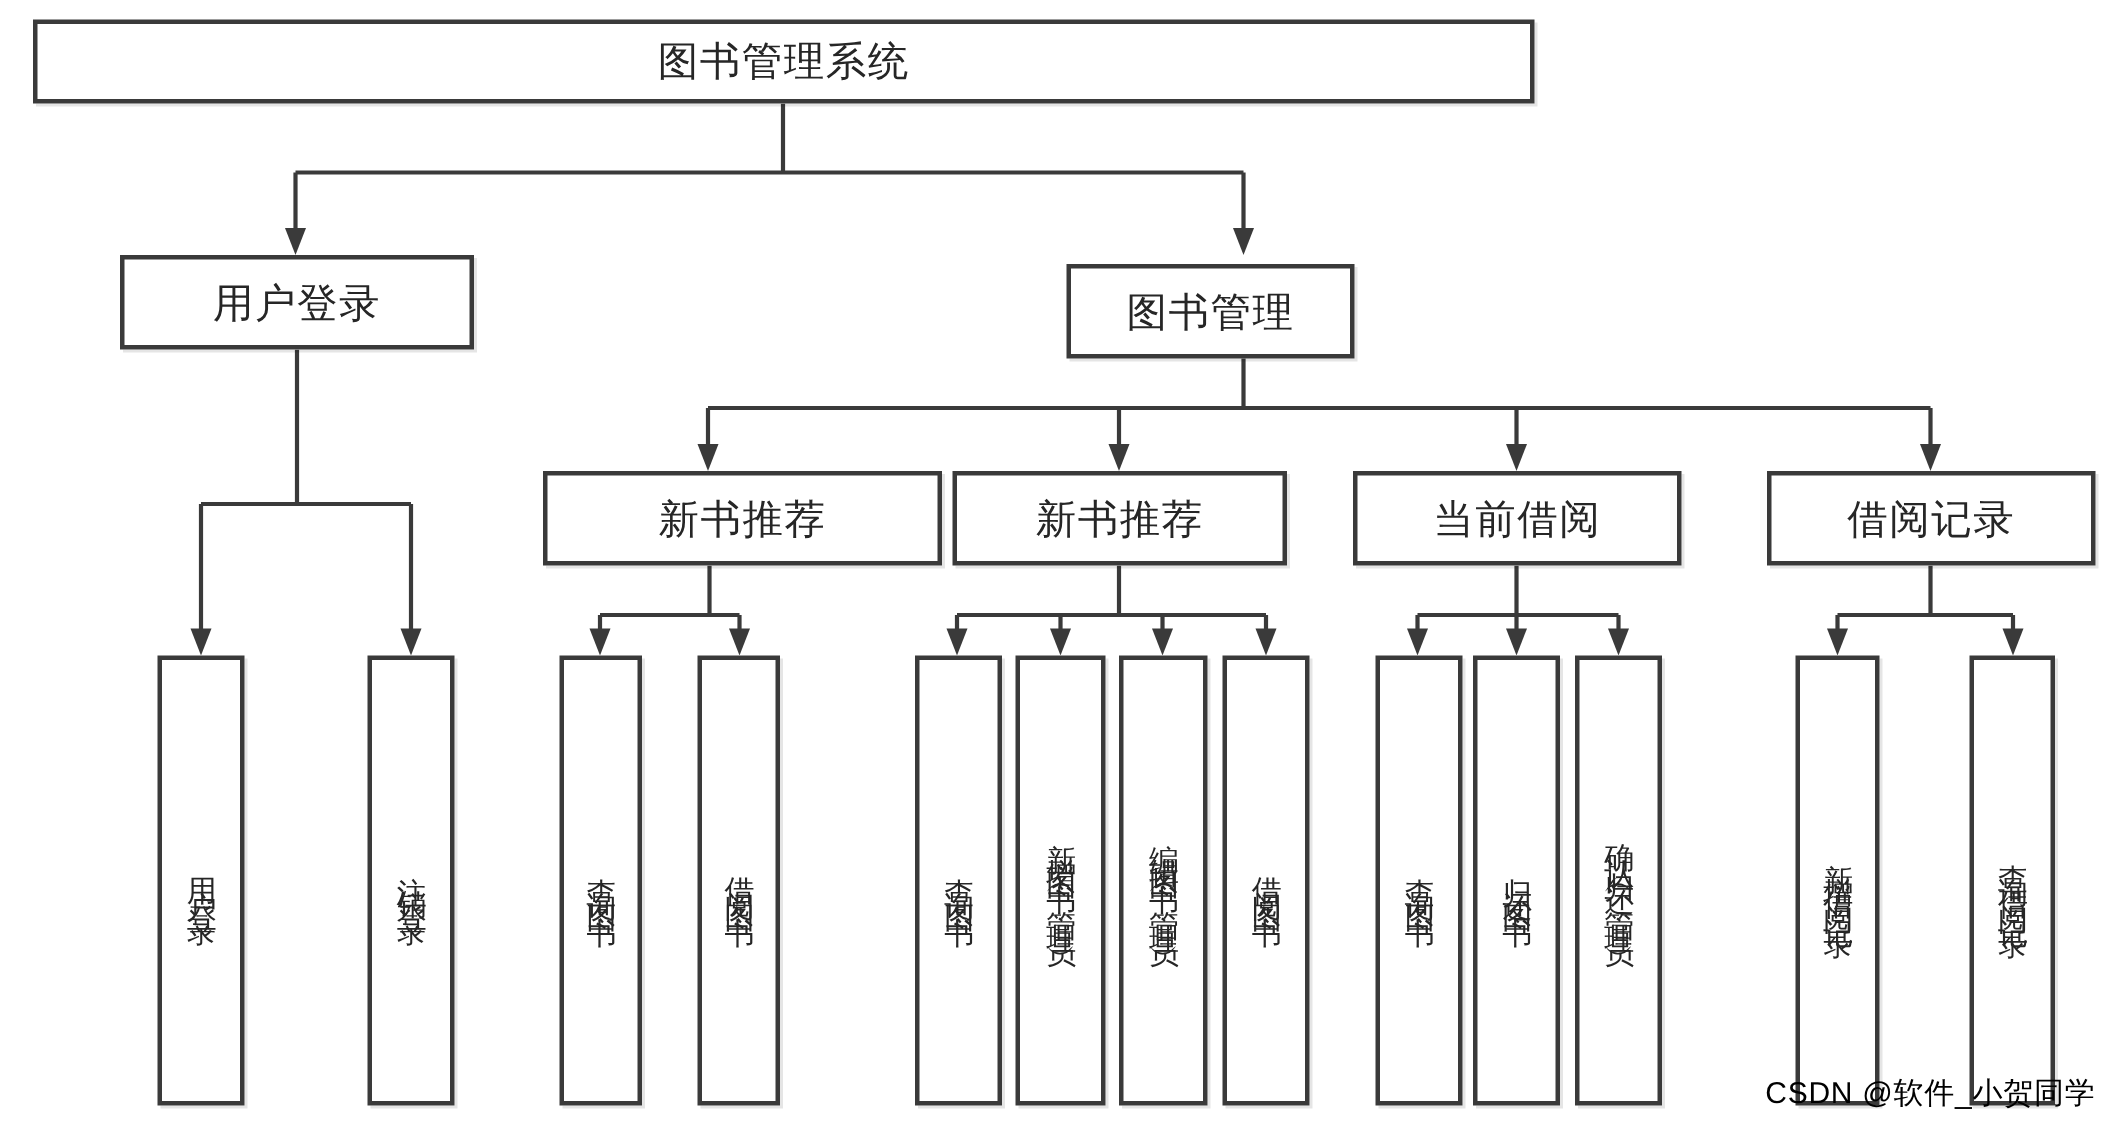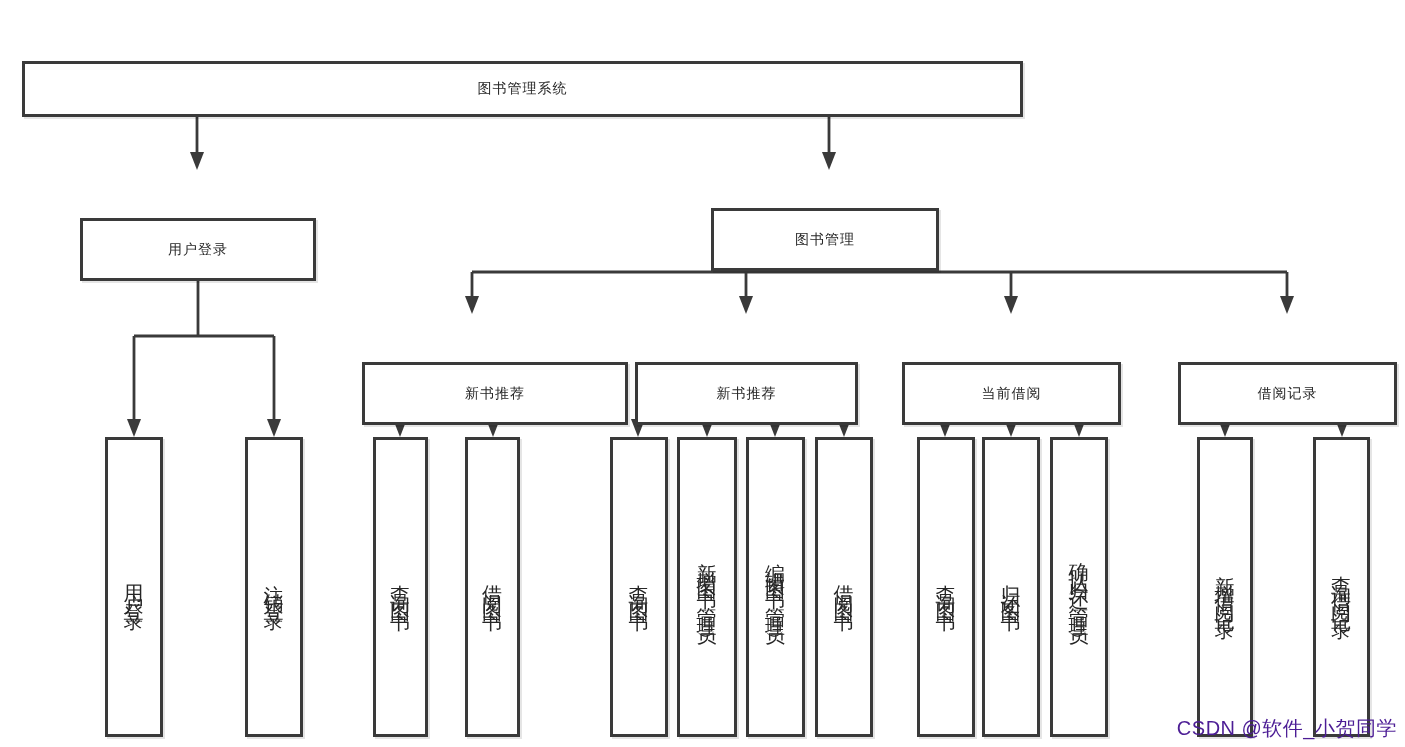--- a/index.html
+++ b/index.html
@@ -29,38 +29,37 @@
     background: #ffffff;
     border: 3px solid #3a3a3a;
     color: #262626;
     display: flex;
     align-items: center;
     justify-content: center;
     z-index: 2;
     box-shadow: 2px 2px 0 rgba(0,0,0,0.10);
   }
   .hbox {
-    font-size: 14px;
+    font-size: 27px;
     letter-spacing: 1px;
     white-space: nowrap;
-    margin-top: 48px;
   }
   .leaf {
     top: 437px;
     height: 300px;
     width: 58px;
     writing-mode: vertical-rl;
     text-orientation: mixed;
     font-size: 20px;
     letter-spacing: 9px;
     line-height: 1;
   }
   #root-box    { left: 22px;   top: 13px;  width: 1001px; height: 56px; }
   #user-login  { left: 80px;   top: 170px; width: 236px;  height: 63px; }
-  #book-mgmt   { left: 711px;  top: 160px; width: 228px;  height: 63px; }
+  #book-mgmt   { left: 711px;  top: 176px; width: 192px;  height: 63px; }
   #nbr         { left: 362px;  top: 314px; width: 266px;  height: 63px; }
   #bb          { left: 635px;  top: 314px; width: 223px;  height: 63px; }
   #cb          { left: 902px;  top: 314px; width: 219px;  height: 63px; }
   #br          { left: 1178px; top: 314px; width: 219px;  height: 63px; }
   #leaf-ul-login   { left: 105px;  }
   #leaf-ul-logout  { left: 245px;  }
   #leaf-nbr-query  { left: 373px;  width: 55px; }
   #leaf-nbr-borrow { left: 465px;  width: 55px; }
   #leaf-bb-query   { left: 610px;  }
   #leaf-bb-add     { left: 677px;  width: 60px; }
@@ -69,21 +68,21 @@
   #leaf-cb-query   { left: 917px;  }
   #leaf-cb-return  { left: 982px;  }
   #leaf-cb-confirm { left: 1050px; }
   #leaf-br-add     { left: 1197px; width: 56px; }
   #leaf-br-query   { left: 1313px; width: 57px; }
   #watermark {
     position: absolute;
     right: 8px;
     bottom: 5px;
     font-size: 20px;
-    color: #4c1d95;
+    color: #000000;
     z-index: 5;
     white-space: nowrap;
     letter-spacing: 0.5px;
   }
 </style>
 </head>
 <body>
 
 <div id="canvas">
 

